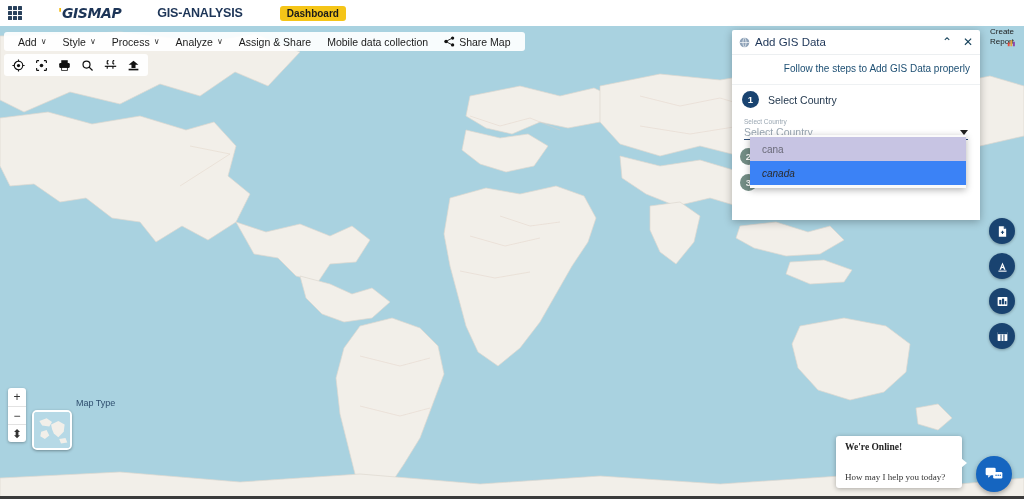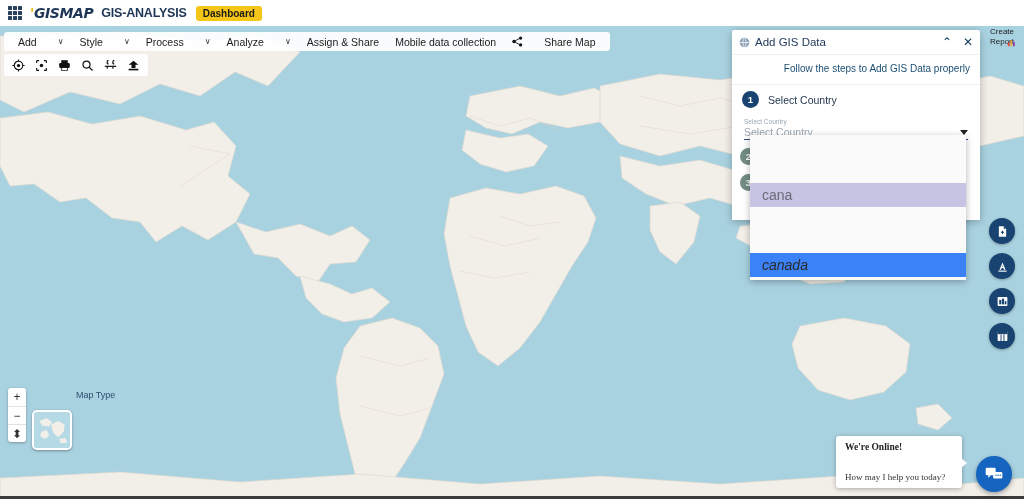--- a/index.html
+++ b/index.html
@@ -9,20 +9,21 @@
     font-family: "Liberation Sans", sans-serif;
     background: #ffffff;
   }
   #app { position: relative; width: 1024px; height: 502px; overflow: hidden; }
 
   
   .topbar {
     position: absolute; top: 0; left: 0; width: 1024px; height: 26px;
     background: #ffffff; display: flex; align-items: center;
     z-index: 40;
+    gap: 28px;
   }
   .grid-icon { width: 14px; height: 14px; margin-left: 8px; margin-right: 8px;
      display: grid; grid-template-columns: repeat(3,1fr); grid-template-rows: repeat(3,1fr); gap: 1.5px; }
   .grid-icon i { background: #29415c; border-radius: 0.5px; display:block; }
   .brand-logo { font-weight: bold; font-size: 14px; color: #1d3557; letter-spacing: -0.4px;
      font-style: italic; font-family: "DejaVu Sans", sans-serif; }
   .brand-logo .tick { color: #f2b705; }
   .brand-sub { font-size: 12.5px; color: #1d3557; font-weight: bold; margin-left: 8px; letter-spacing: -0.2px; }
   .dash-badge { margin-left: 9px; background: #f5c518; color: #1a1a1a; font-size: 10px;
      padding: 2px 7px; border-radius: 3px; font-weight: bold; }
@@ -40,21 +41,21 @@
   }
   .map svg { position:absolute; top:0; left:0; width: 1024px; height: 473px; }
   .map-bottom-border { position:absolute; bottom:0; left:0; width:1024px; height:3px; background:#3a3a3a; z-index: 35;}
 
   
   .menubar {
     position: absolute; top: 32px; left: 4px; height: 19px;
     background: rgba(255,255,255,0.92); border-radius: 3px;
     display: flex; align-items: center; padding: 0 6px; gap: 0px; z-index: 30;
   }
-  .menu-item { font-size: 10.5px; color: #1b1b1b; padding: 0 8px; display:flex; align-items:center; gap:21px; cursor:pointer; white-space:nowrap;}
+  .menu-item { font-size: 10.5px; color: #1b1b1b; padding: 0 8px; display:flex; align-items:center; gap:4px; cursor:pointer; white-space:nowrap;}
   .menu-item .chev { font-size: 8px; color:#333; }
   .share-ico { width: 11px; height: 11px; }
 
   
   .icontoolbar {
     position: absolute; top: 54px; left: 4px; height: 22px;
     background: rgba(255,255,255,0.92); border-radius: 3px;
     display:flex; align-items:center; gap: 2px; padding: 0 4px; z-index: 30;
   }
   .tool-btn { width: 21px; height: 20px; display:flex; align-items:center; justify-content:center; cursor:pointer; }
@@ -76,21 +77,21 @@
      display:flex; align-items:center; justify-content:center; box-shadow: 0 1px 3px rgba(0,0,0,.3); cursor:pointer;}
   .fab svg { display:block; }
 
   
   .zoomctl { position:absolute; left: 8px; bottom: 60px; width: 18px;
      background: #fff; border-radius: 3px; box-shadow: 0 1px 3px rgba(0,0,0,.3); z-index: 32; }
   .zoomctl div { height: 18px; display:flex; align-items:center; justify-content:center;
      font-size: 12px; color:#333; cursor:pointer; }
   .zoomctl div + div { border-top: 1px solid #e2e2e2; }
   .maptype { position:absolute; left: 32px; bottom: 52px; z-index: 32; }
-  .maptype-label { font-size: 9px; color: #2f4f6f; margin-bottom: 10px; padding-left: 44px; }
+  .maptype-label { font-size: 9px; color: #2f4f6f; margin-bottom: 2px; padding-left: 44px; }
   .maptype-thumb { width: 40px; height: 40px; border-radius: 5px; border: 2px solid #fff;
      box-shadow: 0 1px 3px rgba(0,0,0,.35); background: #a9d2e0; overflow:hidden; cursor:pointer; }
   .maptype-thumb svg { width:100%; height:100%; display:block; }
 
   
   .gis-panel {
     position:absolute; top: 30px; left: 732px; width: 248px;
     background: #fff; border-radius: 2px;
     box-shadow: 0 2px 8px rgba(0,0,0,0.28); z-index: 50;
   }
@@ -112,21 +113,21 @@
      border-top:5px solid #222; margin-bottom: 3px; }
   .gis-body-rest { height: 72px; background: #fff; }
 
   
   .dropdown {
     position:absolute; top: 135px; left: 750px; width: 216px;
     background: #fafafa; box-shadow: 0 2px 7px rgba(0,0,0,0.3); z-index: 60;
     padding: 2px 0 3px;
   }
   .dd-item { height: 24px; display:flex; align-items:center; padding: 0 12px;
-     font-size: 14px; color: #2b2b2b; cursor:pointer;margin-top:46px; }
+     font-size: 10px; color: #2b2b2b; cursor:pointer; }
   .dd-item.sel { background: #c7c4e3; color: #6a6a78; }
   .dd-item.alt { background: #3b82f6; font-style: italic; }
 
   
   .ghost-step { position:absolute; left: 740px; width: 17px; height: 17px; border-radius:50%;
      background:#5b7a70; color:#fff; font-size: 9.5px; display:flex; align-items:center;
      justify-content:center; z-index: 55; font-weight:bold; opacity:.85;}
 
   
   .chat-bubble {

